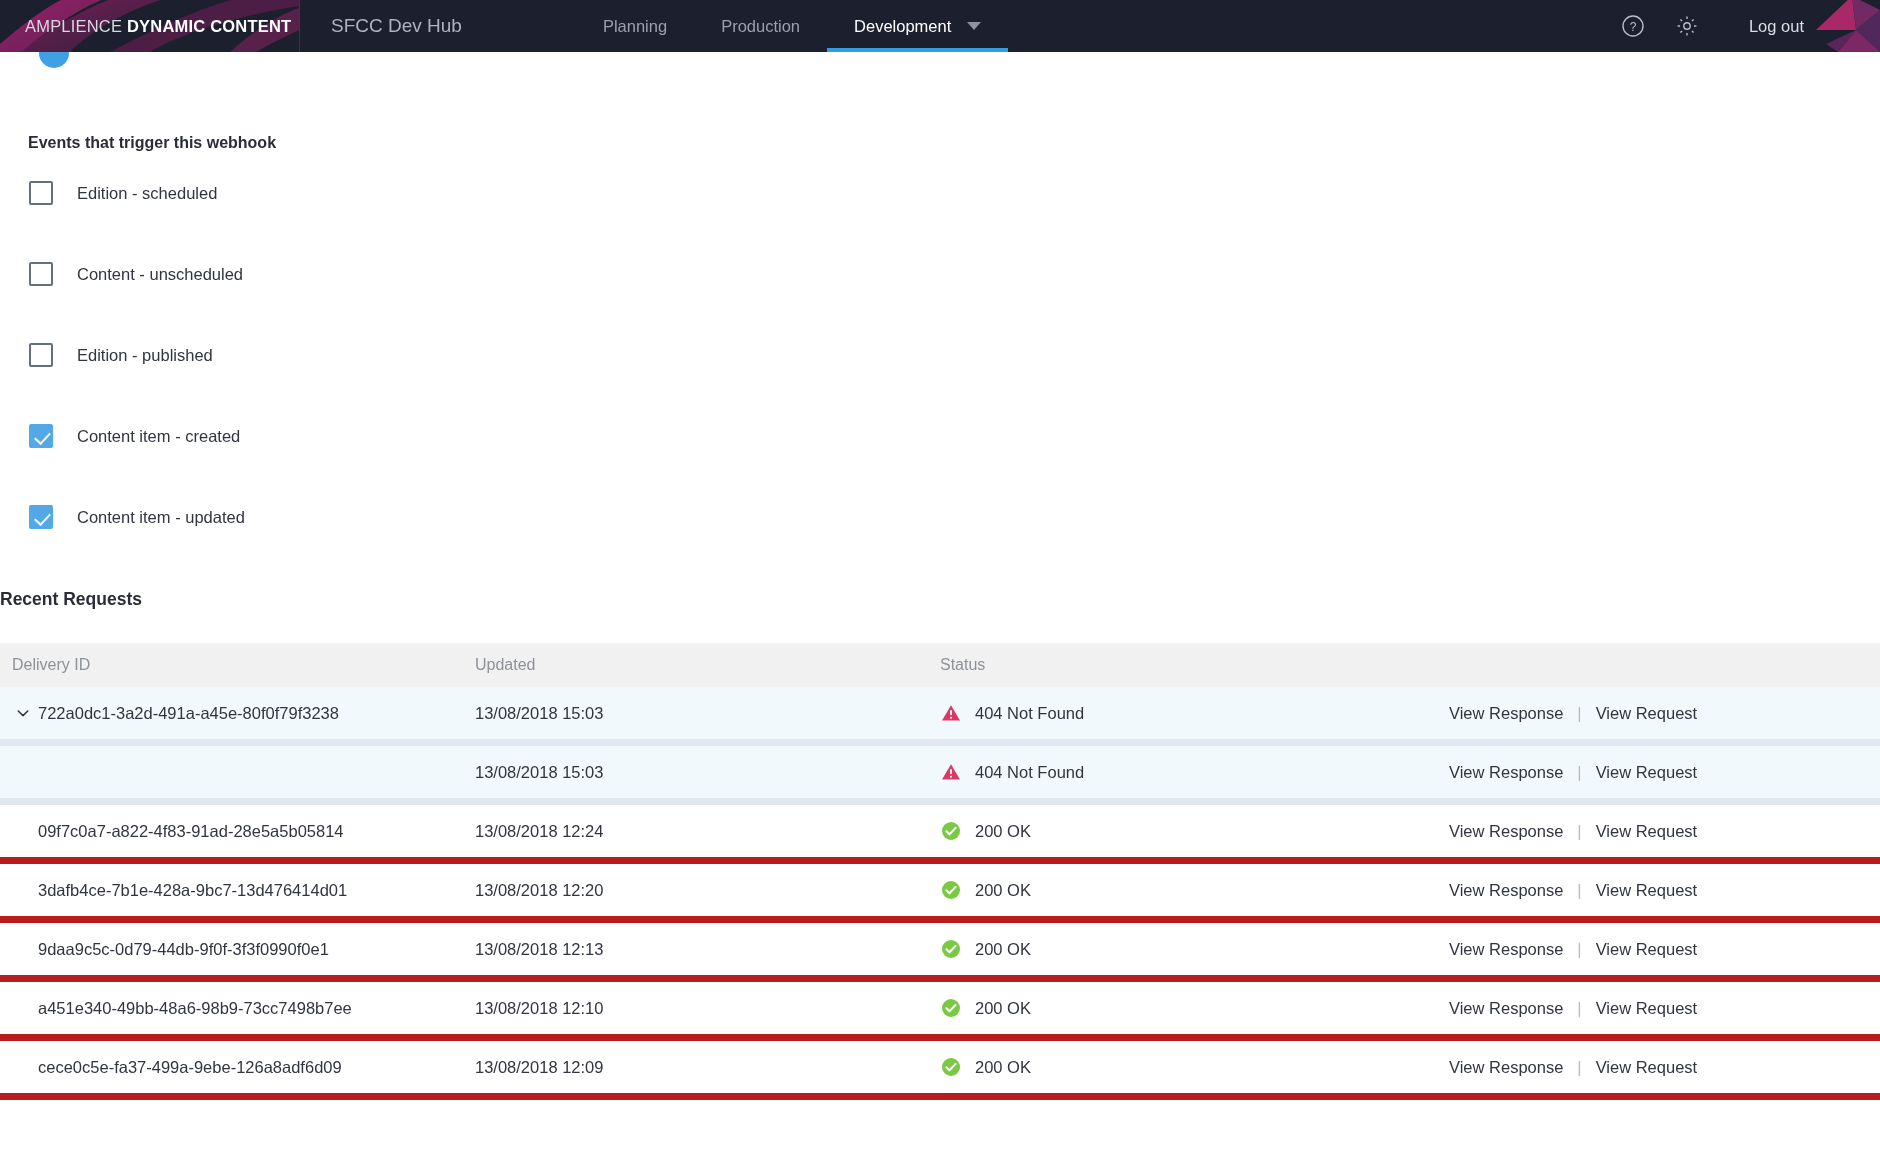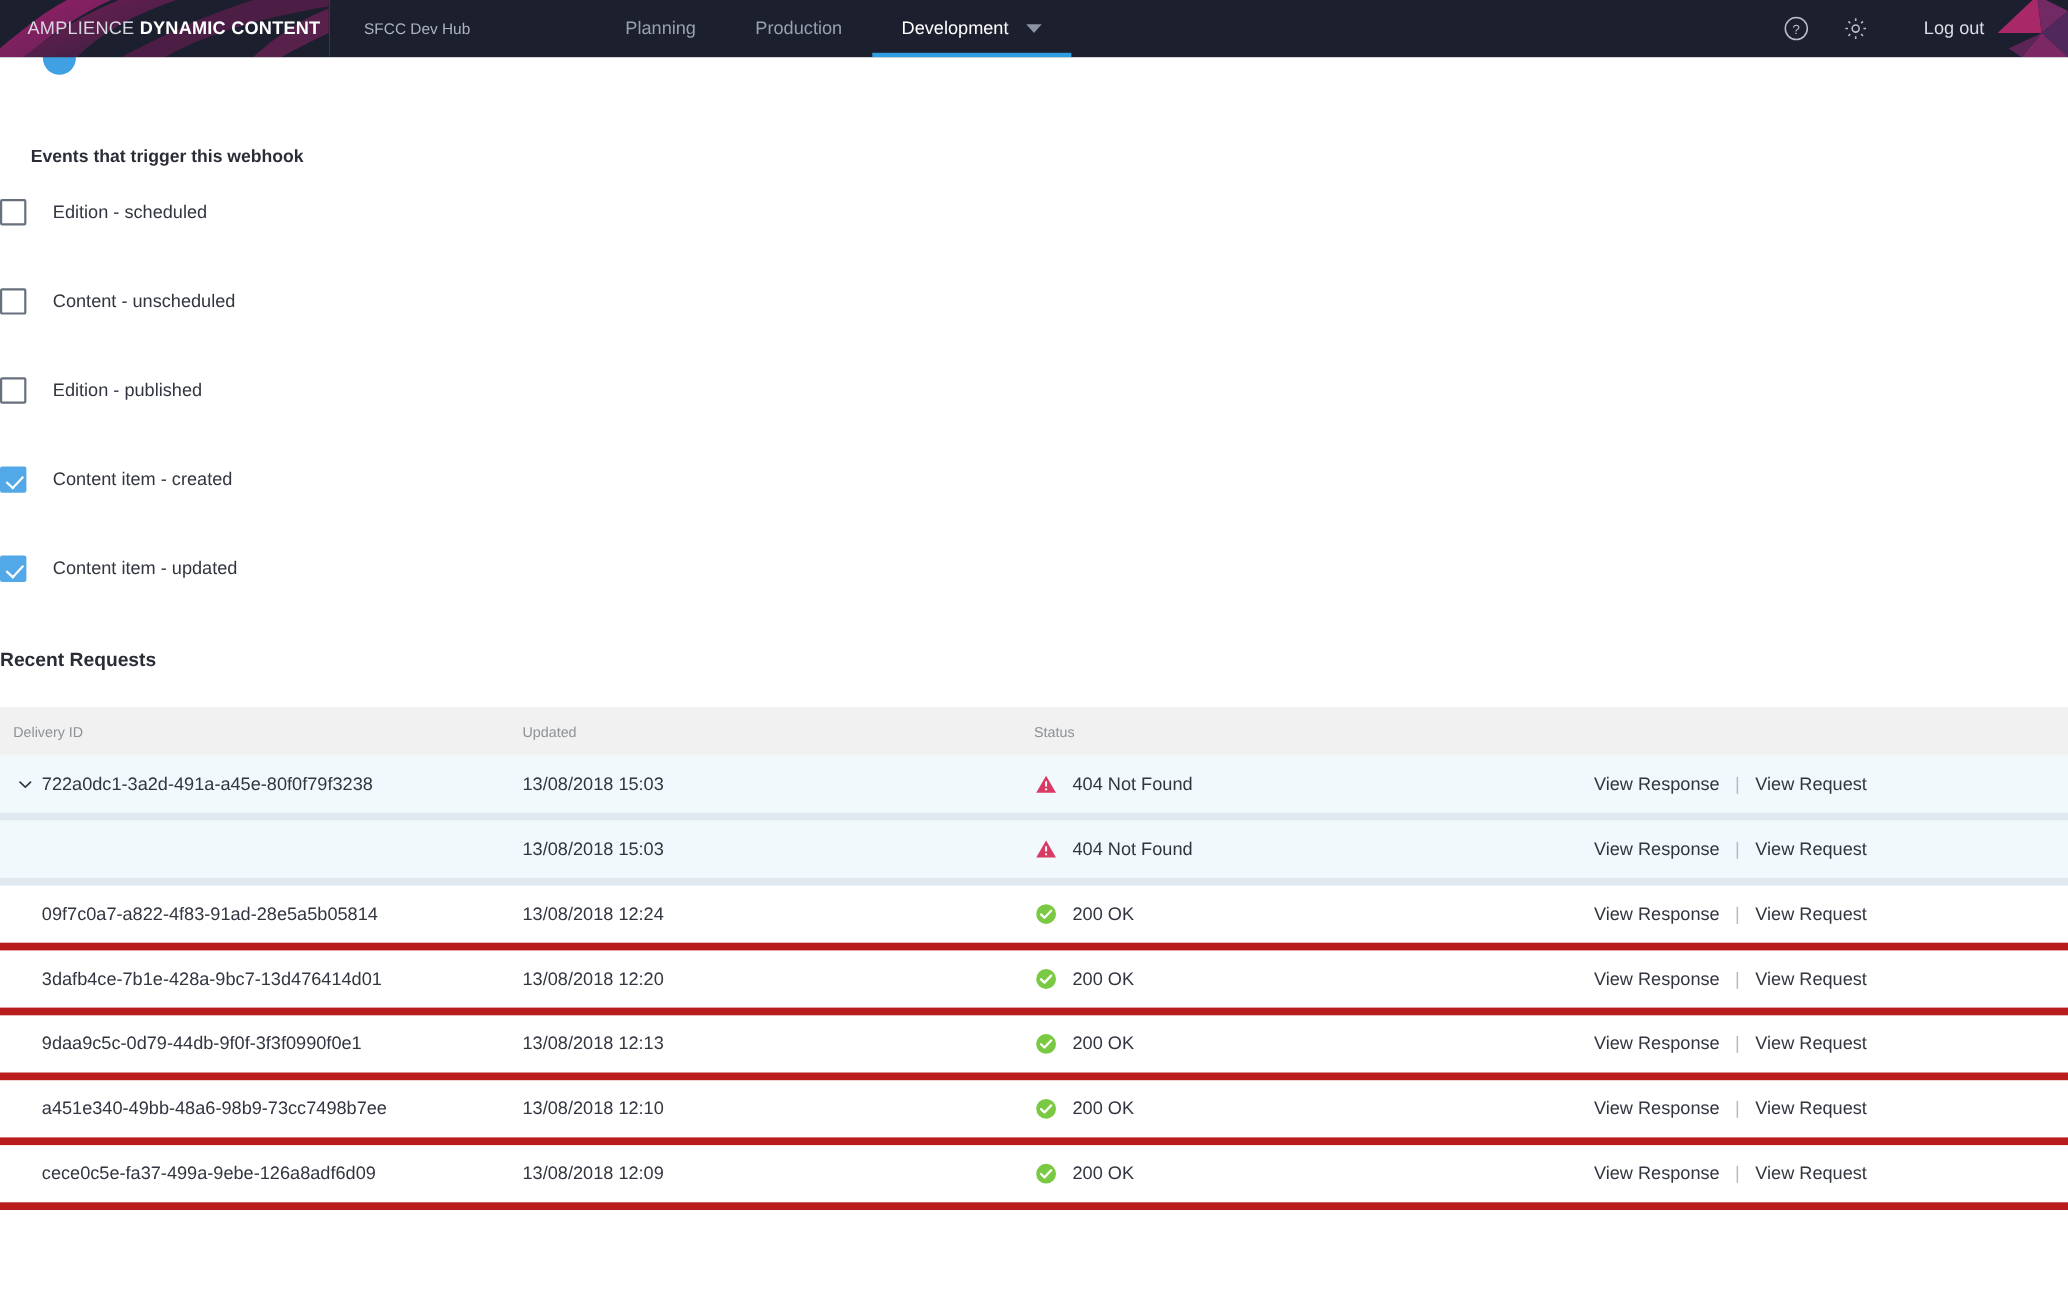--- a/index.html
+++ b/index.html
@@ -42,21 +42,21 @@
     color: #d7d9e0;
   }
   .brand-text b { color: #ffffff; font-weight: 700; }
   .brand-divider {
     width: 1px; background: #33384a; height: 52px; flex: 0 0 1px;
   }
 
   .hub-name {
     display: flex; align-items: center;
     padding: 0 28px 0 31px;
-    font-size: 14px;
+    font-size: 19px;
     color: #aeb3c0;
     white-space: nowrap;
   }
 
   .nav-tabs { display: flex; align-items: stretch; margin-left: 86px; }
   .nav-tab {
     position: relative;
     display: flex; align-items: center;
     padding: 18px 27px;
     font-size: 16.5px;
@@ -111,20 +111,21 @@
     font-size: 16px; font-weight: 700; color: #2a2d36;
     padding: 0 0 0 28px;
     margin-top: 82px;
   }
 
   .checkbox-list { margin-top: 23px; }
   .cb-row {
     display: flex; align-items: center;
     height: 36px;
     margin-bottom: 45px;
+    padding-left: 29px;
     cursor: pointer;
   }
   .cb-row:last-child { margin-bottom: 0; }
   .cb-box {
     width: 24px; height: 24px;
     border: 2px solid #67707d;
     border-radius: 2px;
     background: #fff;
     flex: 0 0 24px;
     position: relative;
@@ -161,21 +162,21 @@
     height: 59px;
     border-bottom: 7px solid #b91c1c;
     font-size: 16.5px;
     color: #31353f;
   }
   .thead {
     background: #f1f1f1;
     height: 44px;
     border-bottom: none;
     color: #8d9299;
-    font-size: 13px;
+    font-size: 16px;
   }
   .trow.highlight { background: #f2f9fd; border-bottom-color: #dfe9ef; }
 
   .c-id    { width: 475px; flex: 0 0 475px; display: flex; align-items: center; padding-left: 12px; }
   .c-upd   { width: 465px; flex: 0 0 465px; }
   .c-stat  { flex: 1 1 auto; display: flex; align-items: center; }
   .c-act   { width: 455px; flex: 0 0 455px; display: flex; align-items: center; justify-content: flex-start; padding-left: 24px; }
   .thead .c-id { padding-left: 12px; }
 
   .chevron {

